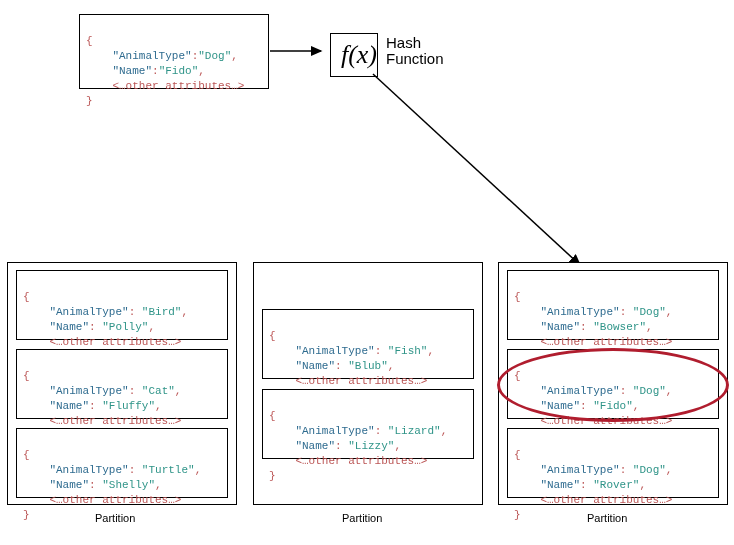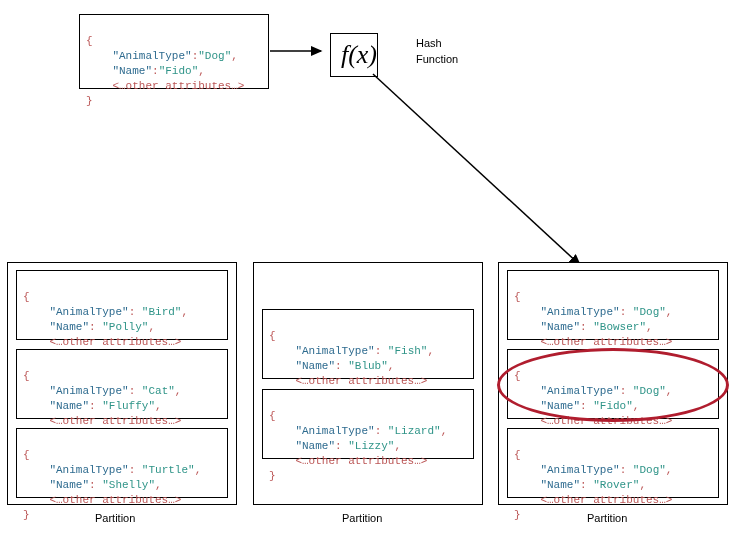--- a/index.html
+++ b/index.html
@@ -43,21 +43,21 @@
     justify-content: center;
     font-family: Georgia, "Times New Roman", serif;
     font-style: italic;
     font-size: 26px;
   }
   .label {
     position: absolute;
     font-size: 11px;
     color: #000;
   }
-  .label-small { font-size: 11px; margin-left: 30px; }
+  .label-small { font-size: 15px; }
   svg.arrows { position: absolute; left: 0; top: 0; pointer-events: none; }
   .ellipse-highlight {
     position: absolute;
     border: 3px solid #b01d2e;
     border-radius: 50%;
     box-sizing: border-box;
     pointer-events: none;
   }
 </style>
 </head>

